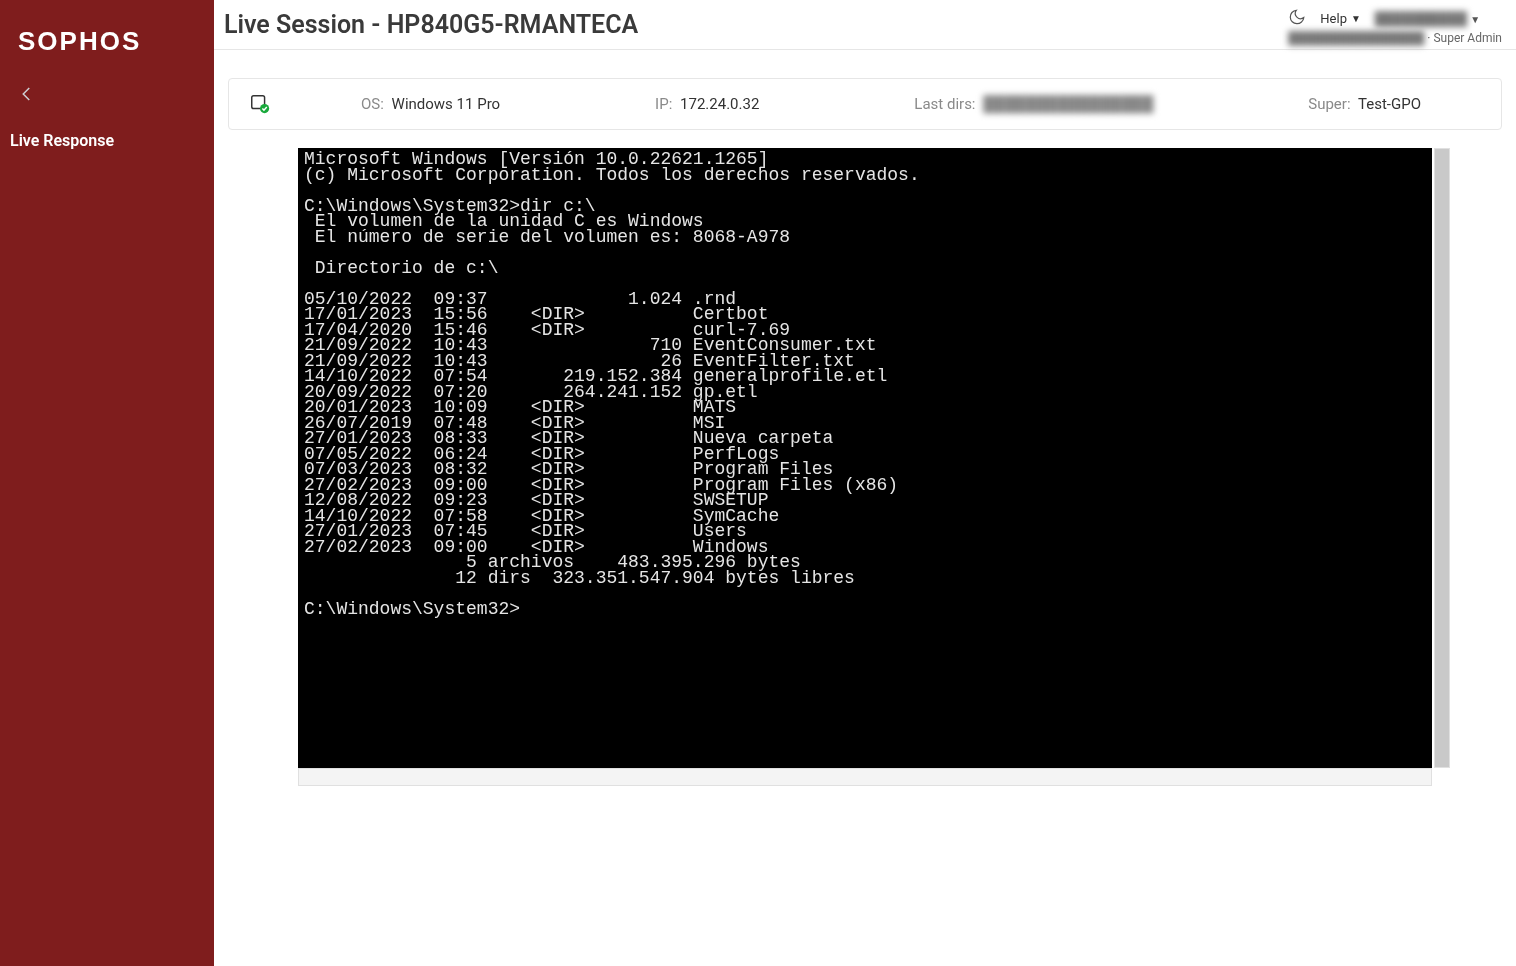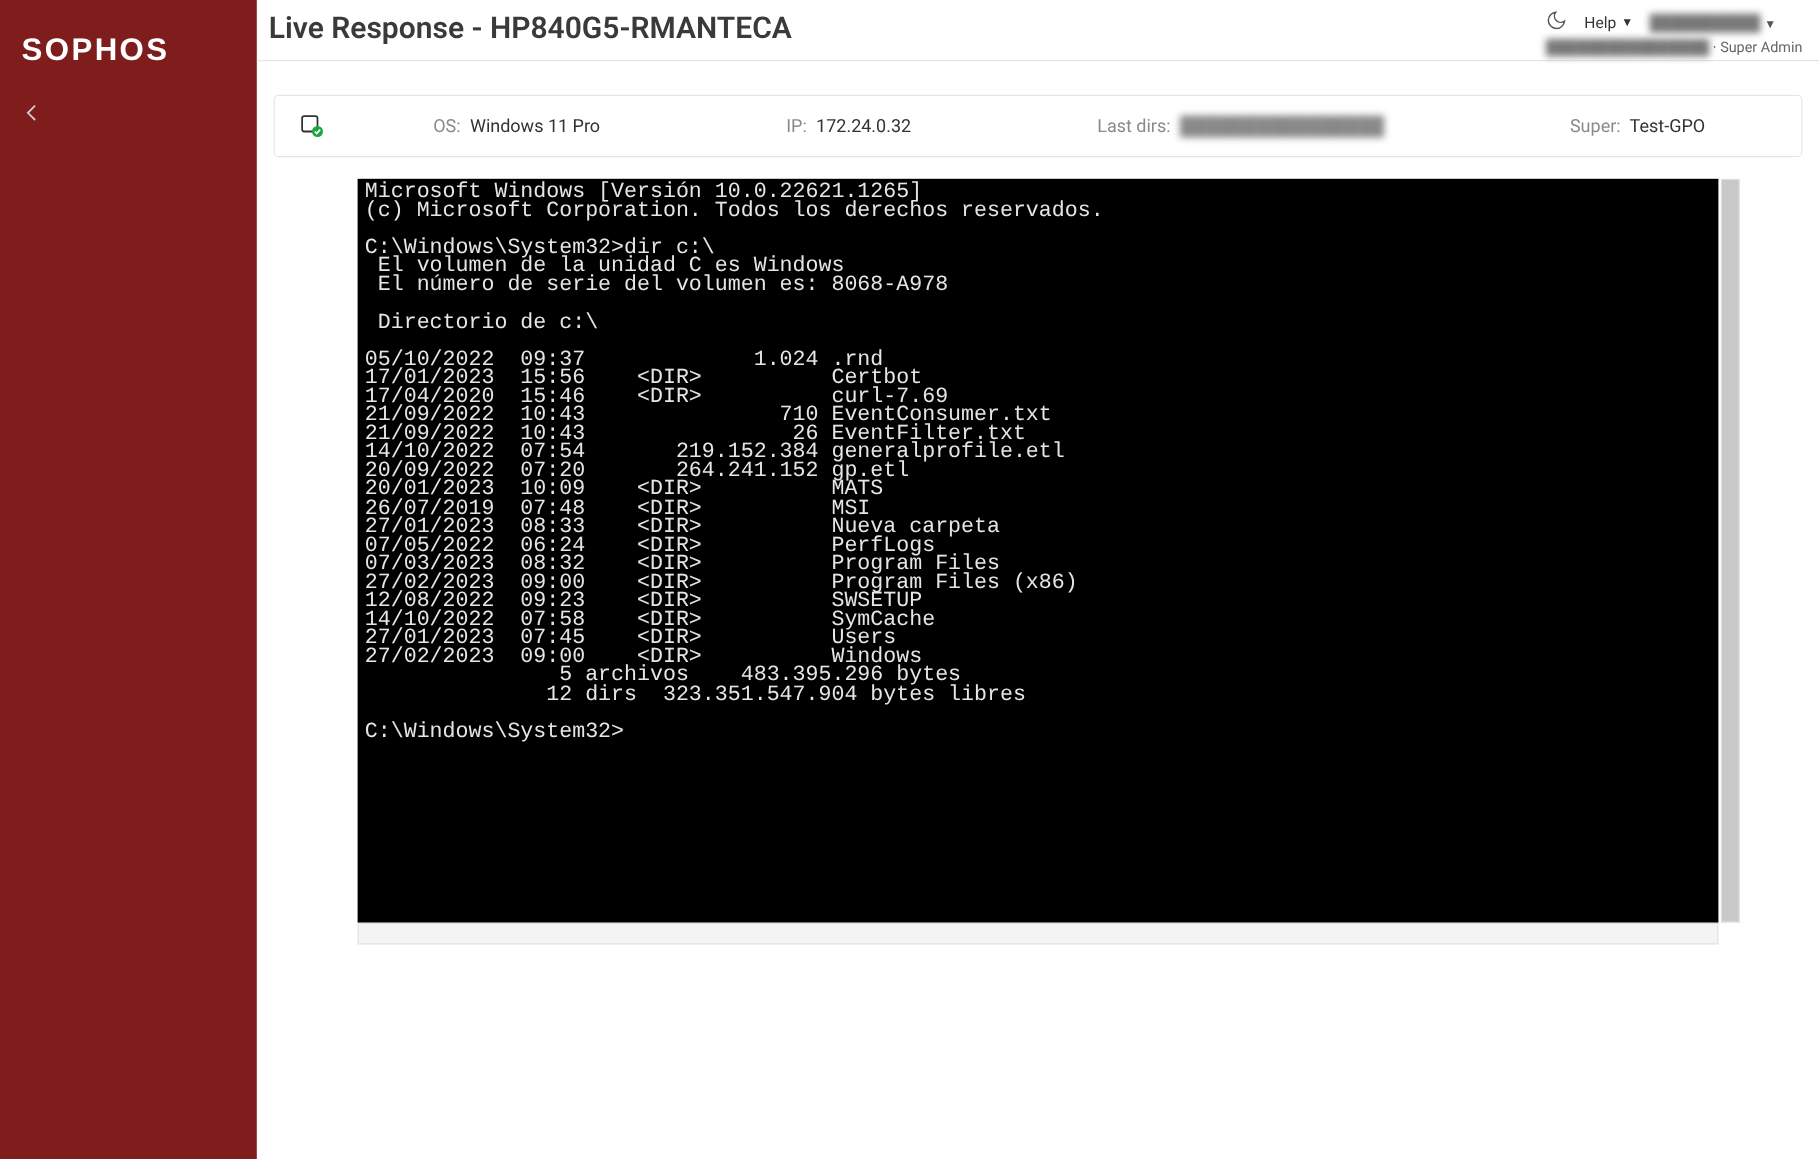--- a/index.html
+++ b/index.html
@@ -50,26 +50,27 @@
 </head>
 <body>
 
 <aside class="sidebar">
   <div class="brand">SOPHOS</div>
   <div class="back-arrow">
     <svg viewBox="0 0 24 24" fill="none" stroke-width="2">
         <path d="M15 4 L7 12 L15 20"></path>
       </svg>
   </div>
+  <div class="nav-item">Live Response</div>
 </aside>
 
 <main class="main">
 
   <div class="topbar">
-    <div class="page-title">Live Response - HP840G5-RMANTECA</div>
+    <div class="page-title">Live Session - HP840G5-RMANTECA</div>
     <div class="top-right">
       <div class="top-right-row">
         <span class="theme-toggle">
           <svg viewBox="0 0 24 24" fill="none" stroke="#555" stroke-width="1.6">
               <path d="M21 12.8A9 9 0 1 1 11.2 3a7 7 0 0 0 9.8 9.8z"></path>
             </svg>
         </span>
         <span class="help-drop">
           <span>Help</span>
           <span class="caret">▼</span>

